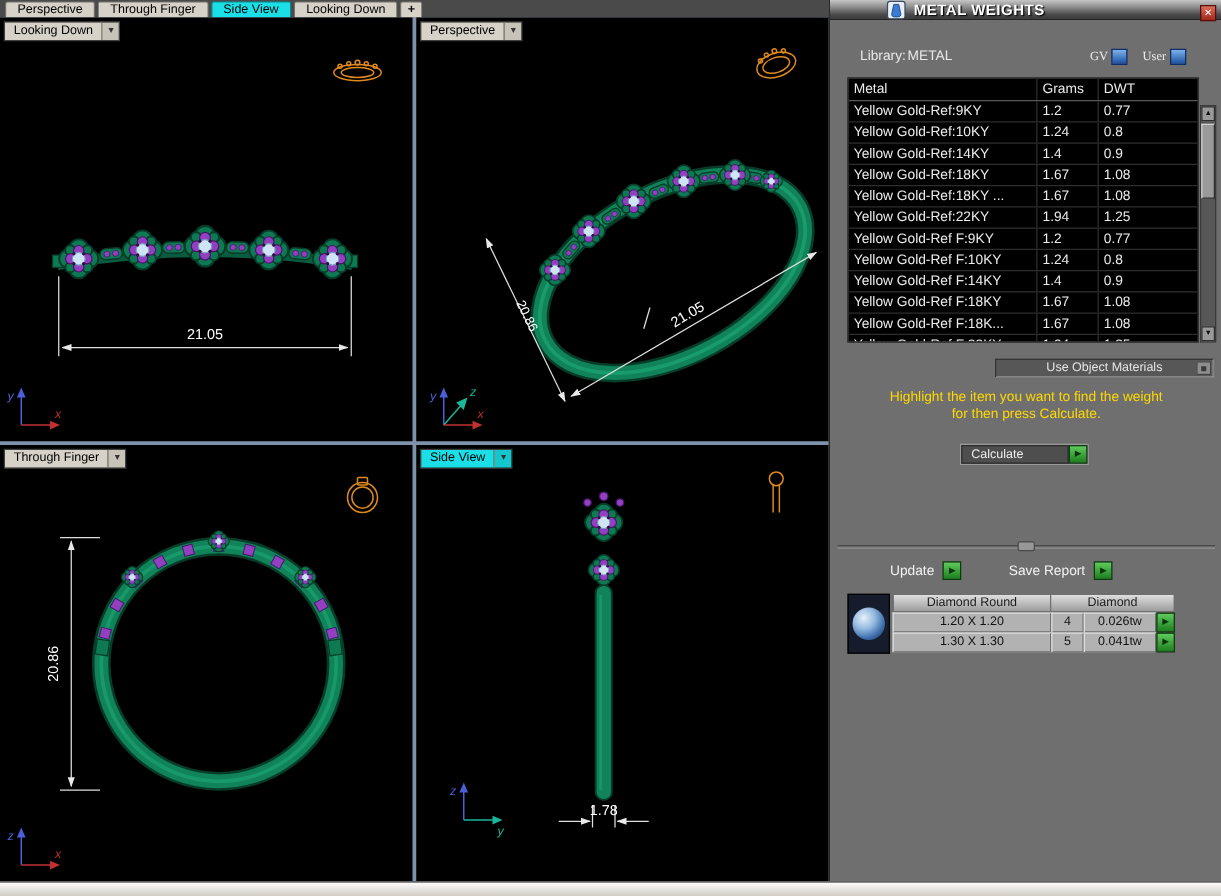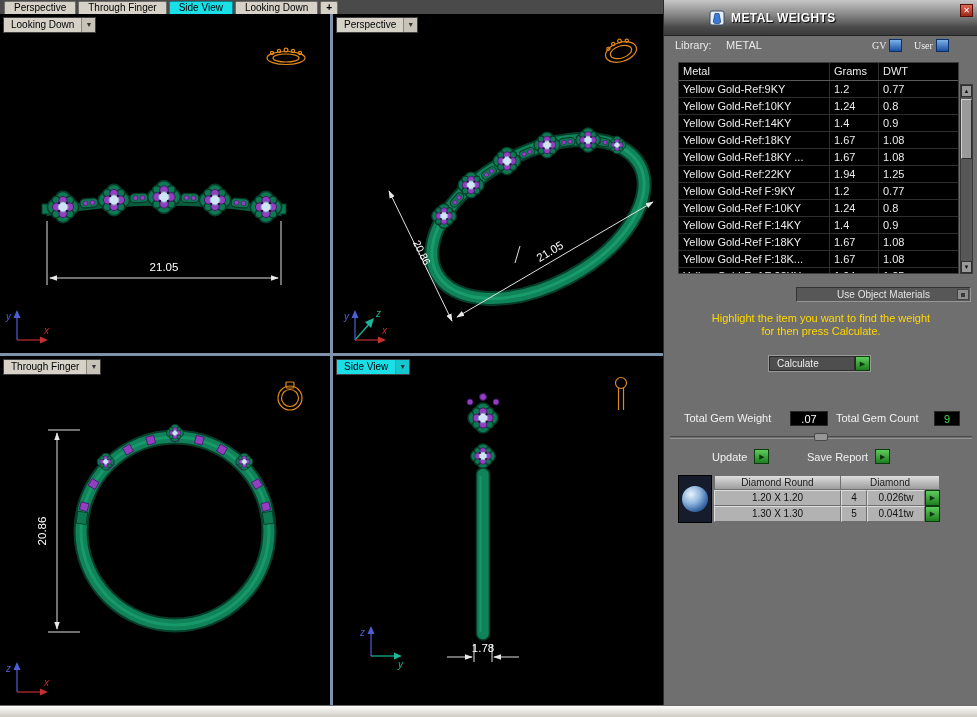--- a/index.html
+++ b/index.html
@@ -25,31 +25,31 @@
   .vp-chip { position:absolute; top:3px; left:3px; display:flex; height:16px; border:1px solid #3f3f3f; z-index:2; }
   .vp-chip .lbl { background:#d6d2c8; color:#000; font-size:10px; line-height:14px; padding:0 7px; }
   .vp-chip .dd  { width:14px; background:#c7c3b8; border-left:1px solid #8a8779; color:#333;
                   font-size:7px; line-height:14px; text-align:center; }
   .vp-chip.active .lbl { background:#1bdfe6; }
   .vp-chip.active .dd  { background:#14c6cd; }
 
   
   .right-panel { position:absolute; left:663px; top:0; width:314px; height:705px; background:#6f6f6f;
                  border-left:1px solid #2a2a2a; font-size:11px; color:#fff; }
-  .phdr { position:absolute; left:0; width:314px; height:36px;
+  .phdr { position:absolute; left:0; width:314px; height:16px;
           background:linear-gradient(#c6c6c6,#8a8a8a 40%,#4a4a4a 78%,#3a3a3a);
           border-bottom:1px solid #222; display:flex; align-items:center;padding-left:40px; }
   .phdr .ptitle { font-weight:bold; font-size:12px; letter-spacing:.4px; color:#fff; text-shadow:1px 1px 1px #000; }
   .phdr svg { margin:0 6px 0 5px; }
   .close-btn { position:absolute; right:5px; top:4px; width:13px; height:13px;
                background:linear-gradient(#e06a5a,#a02818); border:1px solid #560e05; color:#fff;
                font-size:8px; line-height:11px; text-align:center; }
 
   .lib-row { position:absolute; top:39px; left:0; width:314px; height:16px; }
-  .lib-row .lib-label { position:absolute; left:11px; color:#e8e8e8; }
+  .lib-row .lib-label { position:absolute; left:24px; color:#e8e8e8; }
   .lib-row .lib-value { position:absolute; left:62px; color:#e8e8e8; }
   .tool { position:absolute; top:0; display:flex; align-items:center; gap:3px; font-size:10px; color:#ececec;font-family:Liberation Serif, serif; }
   .tool.gv { left:208px; } .tool.user { left:250px; }
   .blue-ic { width:13px; height:13px; background:linear-gradient(#7db2ea,#1a4fa0); border:1px solid #0c2f6a; }
 
   .mtable { position:absolute; left:14px; top:62px; width:281px; height:212px; background:#000;
             overflow:hidden; border:1px solid #3a3a3a; }
   .mhead, .mrow { display:flex; align-items:center; color:#ececec; font-size:11px; }
   .mhead { height:18px; border-bottom:1px solid #5a5a5a; }
   .mrow  { height:17px; border-bottom:1px solid #2e2e2e; }
@@ -505,26 +505,20 @@
       <div>Highlight the item you want to find the weight</div>
       <div>for then press Calculate.</div>
     </div>
 
     <div class="calc-group">
       <div class="calc-btn">Calculate</div>
       <div class="green-btn">▶</div>
     </div>
 
 
-    <div class="totals">
-      <span class="tlab w">Total Gem Weight</span>
-      <div class="val-box w">.07</div>
-      <span class="tlab c">Total Gem Count</span>
-      <div class="val-box c">9</div>
-    </div>
 
     <div class="splitter"></div>
     <div class="splitter-handle"></div>
 
     <div class="action-row">
       <div class="act-group update">
         <span>Update</span>
         <div class="green-btn">▶</div>
       </div>
       <div class="act-group save">

